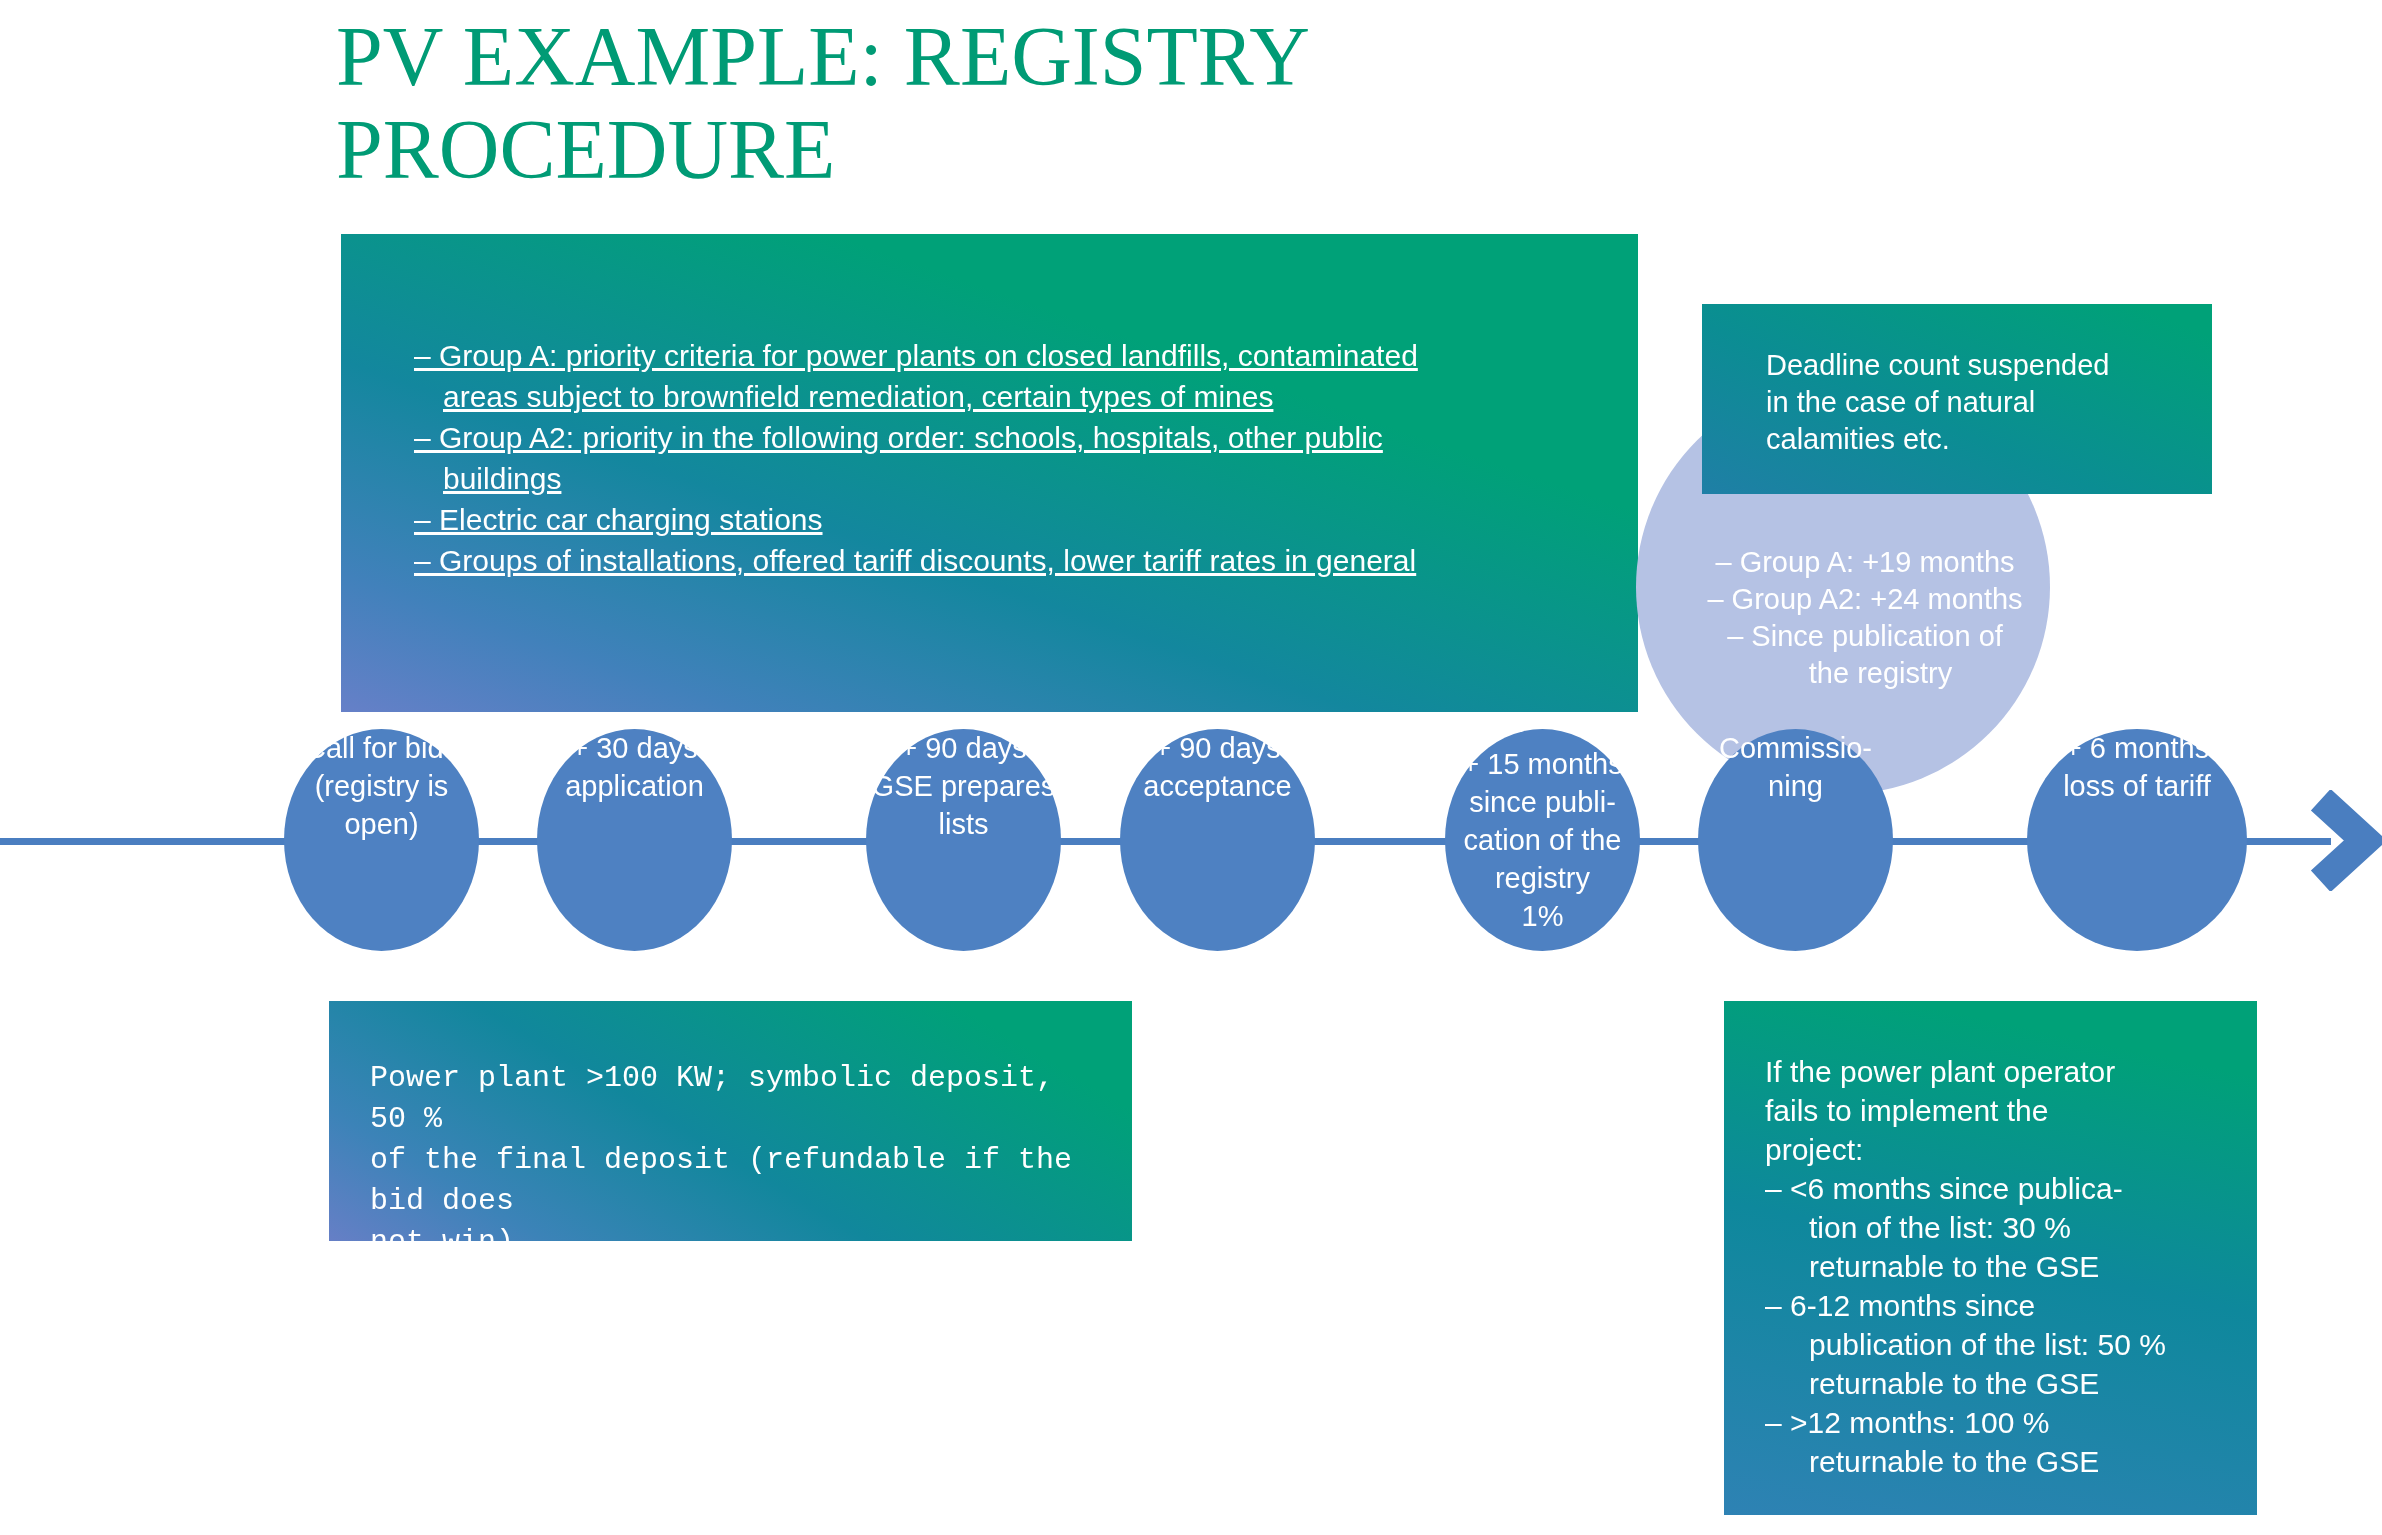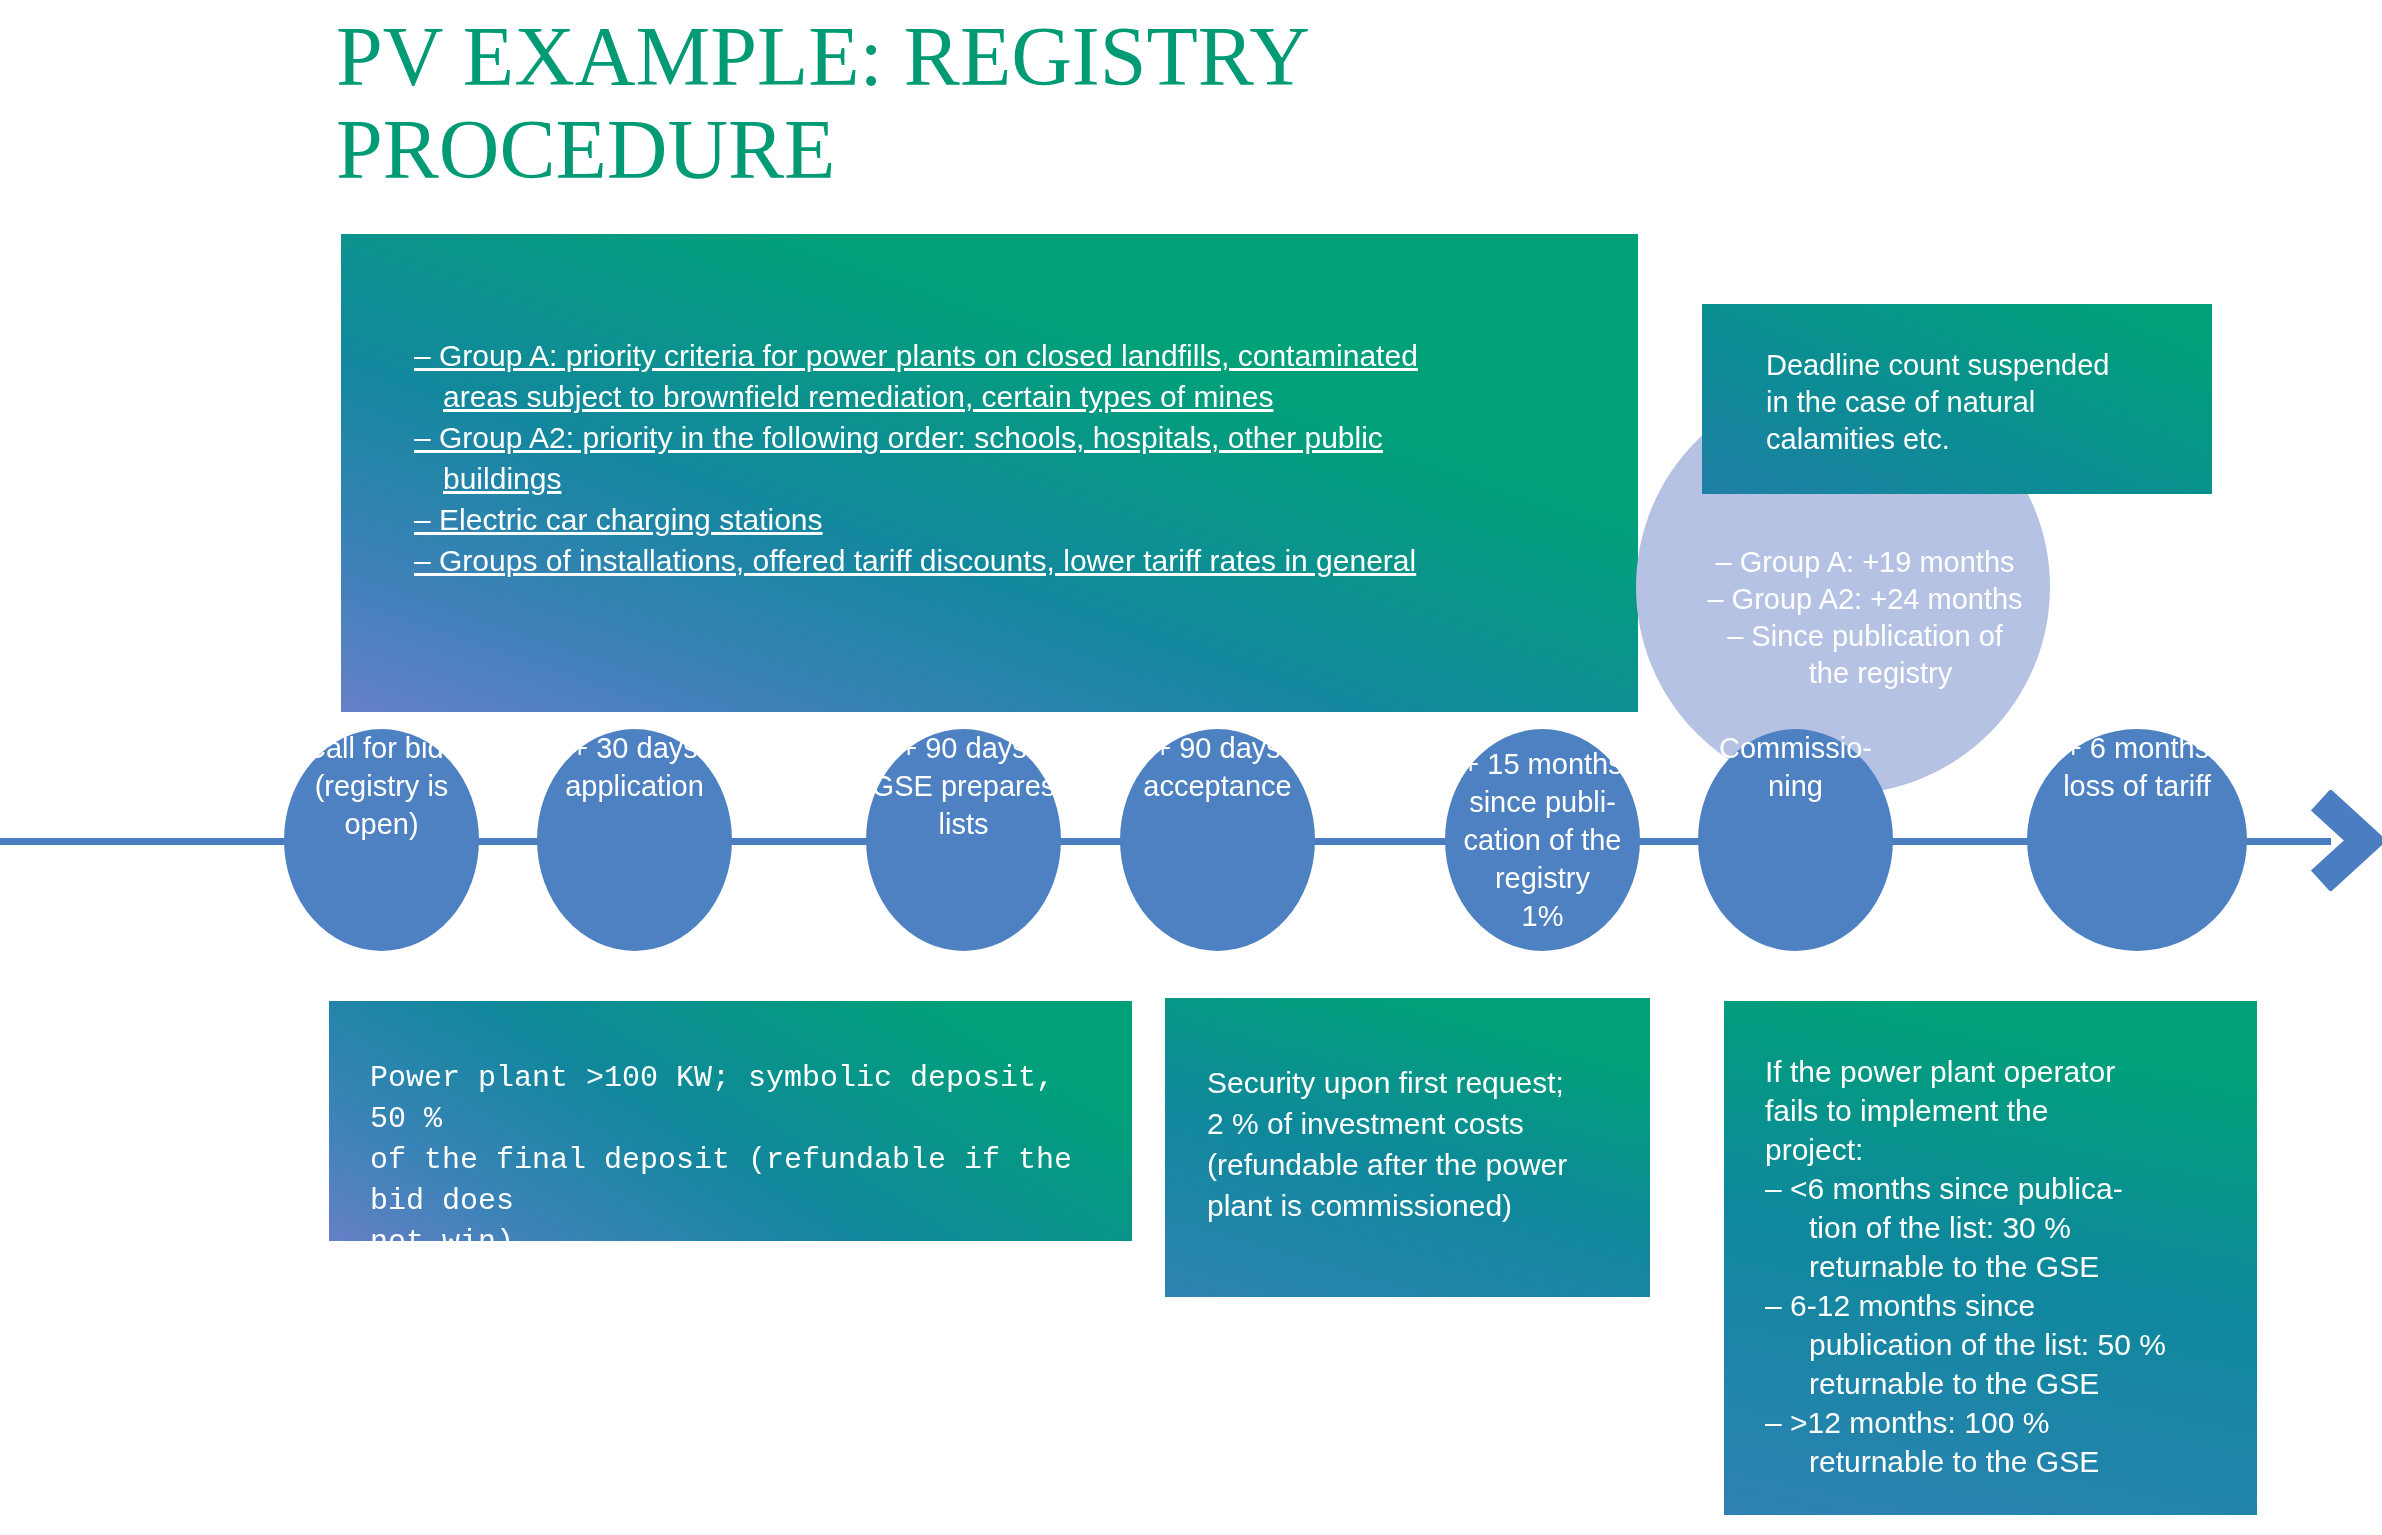--- a/index.html
+++ b/index.html
@@ -167,26 +167,20 @@
       <div>loss of tariff</div>
     </div>
   </div>
 
   <div id="note-deposit" class="note">
     <div>Power plant &gt;100 KW; symbolic deposit, 50 %</div>
     <div>of the final deposit (refundable if the bid does</div>
     <div>not win)</div>
   </div>
 
-  <div id="note-security" class="note">
-    <div>Security upon first request;</div>
-    <div>2 % of investment costs</div>
-    <div>(refundable after the power</div>
-    <div>plant is commissioned)</div>
-  </div>
 
   <div id="note-failure" class="note">
     <div>If the power plant operator</div>
     <div>fails to implement the</div>
     <div>project:</div>
     <div>– &lt;6 months since publica-</div>
     <div class="ind">tion of the list: 30 %</div>
     <div class="ind">returnable to the GSE</div>
     <div>– 6-12 months since</div>
     <div class="ind">publication of the list: 50 %</div>

